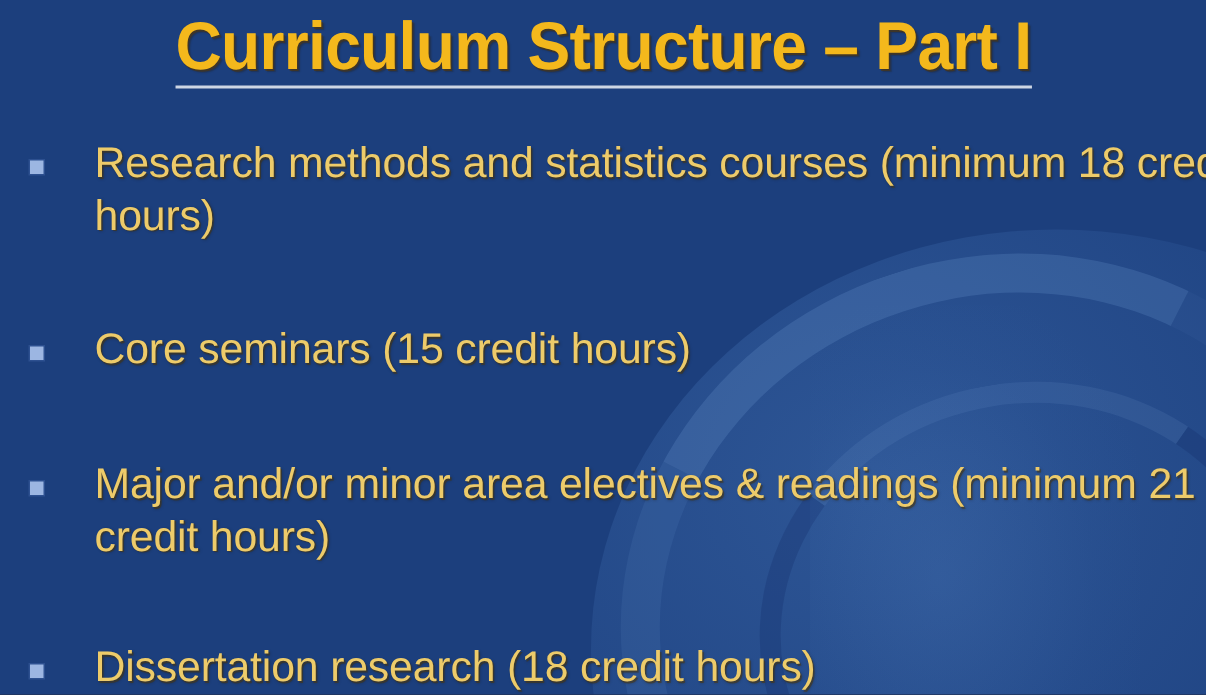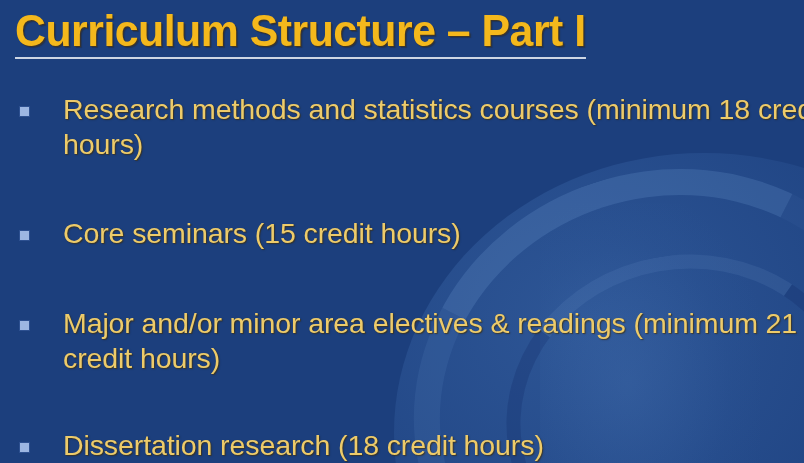--- a/index.html
+++ b/index.html
@@ -68,20 +68,21 @@
                 rgba(28,63,125,0) 78%);
     pointer-events: none;
   }
 
   
   #title-block {
     position: absolute;
     left: 0;
     top: 6px;
     width: 804px;
+    text-align: center;
     pointer-events: none;
   }
   #slide-title {
     display: inline-block;
     font-size: 45px;
     line-height: 50px;
     font-weight: bold;
     color: #f4b81c;
     letter-spacing: -0.5px;
     transform: scaleX(0.95);

